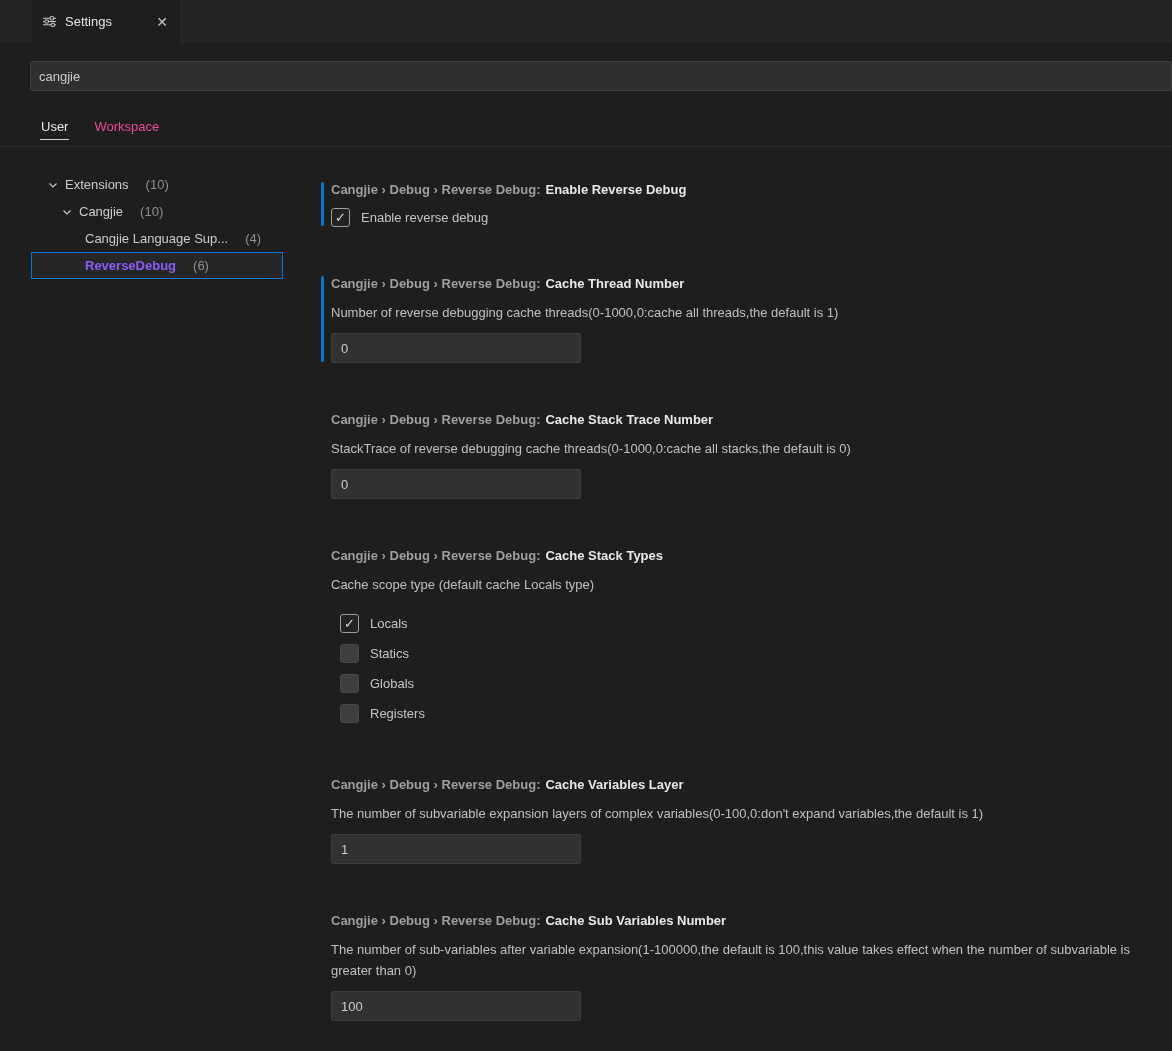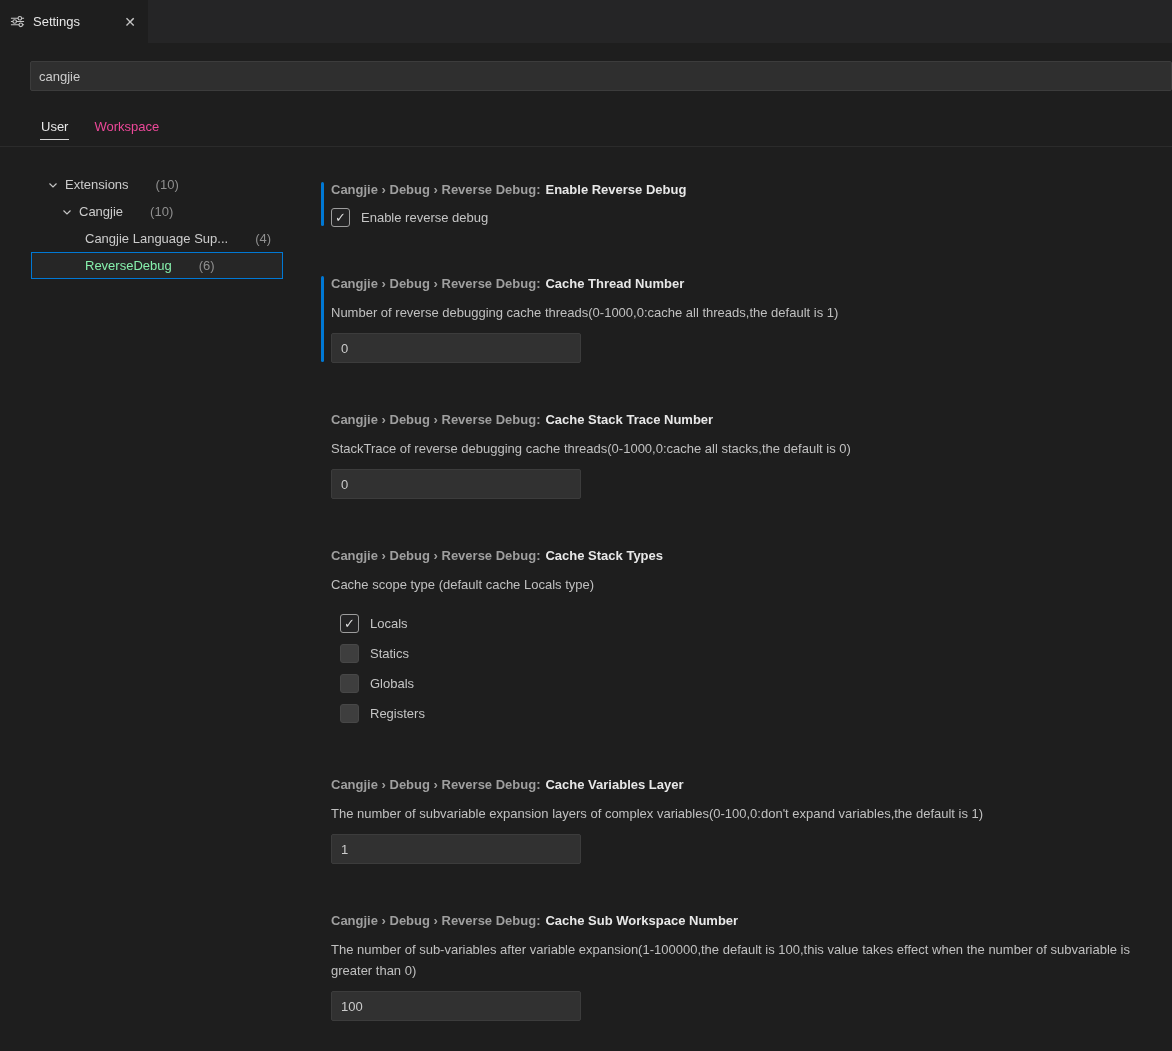--- a/index.html
+++ b/index.html
@@ -8,21 +8,21 @@
     background:#1e1e1e;
     color:#cccccc;
     font-family:"Liberation Sans", sans-serif;
     font-size:13px;
   }
 
   
   .tabbar { height:43px; background:#252526; display:flex; align-items:stretch; }
   .tab {
     width:148px; background:#1e1e1e; display:flex; align-items:center;
-    padding:0 10px; gap:8px; color:#e7e7e7;
+    padding:0 10px; gap:8px; color:#e7e7e7;margin-left:32px;
   }
   .tab-icon { display:flex; align-items:center; }
   .tab-title { flex:1; }
   .tab-close { color:#c5c5c5; font-size:14px; cursor:pointer; padding:0 2px; }
   .tab-rest { flex:1; }
 
   
   .search-wrap { margin:18px 0 0 30px; }
   .search-input {
     display:block; width:100%; height:30px;
@@ -49,23 +49,23 @@
   .sidebar { flex:0 0 300px; width:300px; padding-top:2px; }
   .tree-item {
     width:252px; margin-left:31px; height:27px;
     display:flex; align-items:center; gap:4px;
     border:1px solid transparent; cursor:pointer;
   }
   .indent-0 { padding-left:13px; }
   .indent-1 { padding-left:27px; }
   .indent-2 { padding-left:53px; }
   .tree-item.selected { border-color:#0078d4; background:rgba(255,255,255,0.04); }
-  .tree-item.selected .tree-label { font-weight:400; color:#86efac; }
+  .tree-item.selected .tree-label { font-weight:700; color:#8b5cf6; }
   .tree-label { color:#cccccc; white-space:nowrap; }
-  .tree-count { color:#8f8f8f; margin-left:23px; }
+  .tree-count { color:#8f8f8f; margin-left:13px; }
   .chevron { display:flex; align-items:center; width:16px; justify-content:center; }
 
   
   .content { flex:1; min-width:0; padding:12px 0 0 31px; position:relative; }
   .setting { position:relative; margin-bottom:48px; }
   .modbar {
     display:none; position:absolute; left:-10px; top:1px; bottom:1px;
     width:3px; background:#0078d4; border-radius:2px;
   }
   .setting.modified > .modbar { display:block; }
@@ -226,20 +226,20 @@
       <div class="setting-title">
         <span class="setting-path">Cangjie › Debug › Reverse Debug:</span><span class="setting-name">Cache Variables Layer</span>
       </div>
       <div class="setting-desc">The number of subvariable expansion layers of complex variables(0-100,0:don't expand variables,the default is 1)</div>
       <input class="text-input" type="text" value="1" style="">
     </div>
 
     <div class="setting">
       
       <div class="setting-title">
-        <span class="setting-path">Cangjie › Debug › Reverse Debug:</span><span class="setting-name">Cache Sub Workspace Number</span>
+        <span class="setting-path">Cangjie › Debug › Reverse Debug:</span><span class="setting-name">Cache Sub Variables Number</span>
       </div>
       <div class="setting-desc">The number of sub-variables after variable expansion(1-100000,the default is 100,this value takes effect when the number of subvariable is greater than 0)</div>
       <input class="text-input" type="text" value="100" style="">
     </div>
 
   </div>
 </div>
 
 </body></html>

